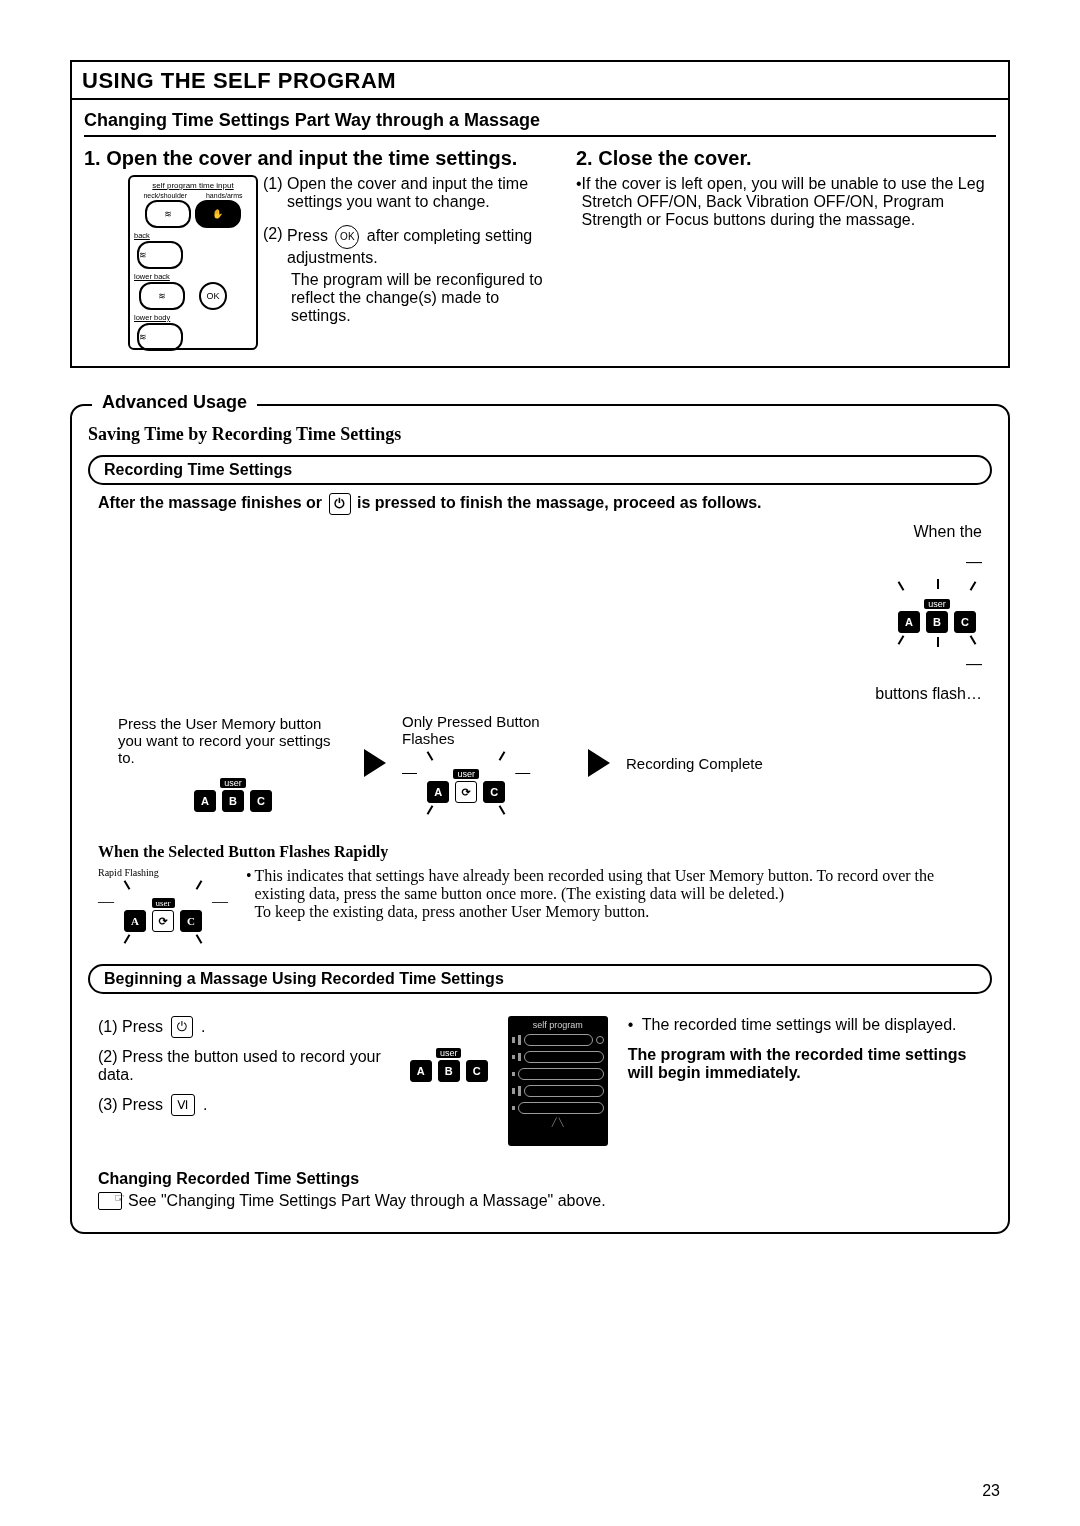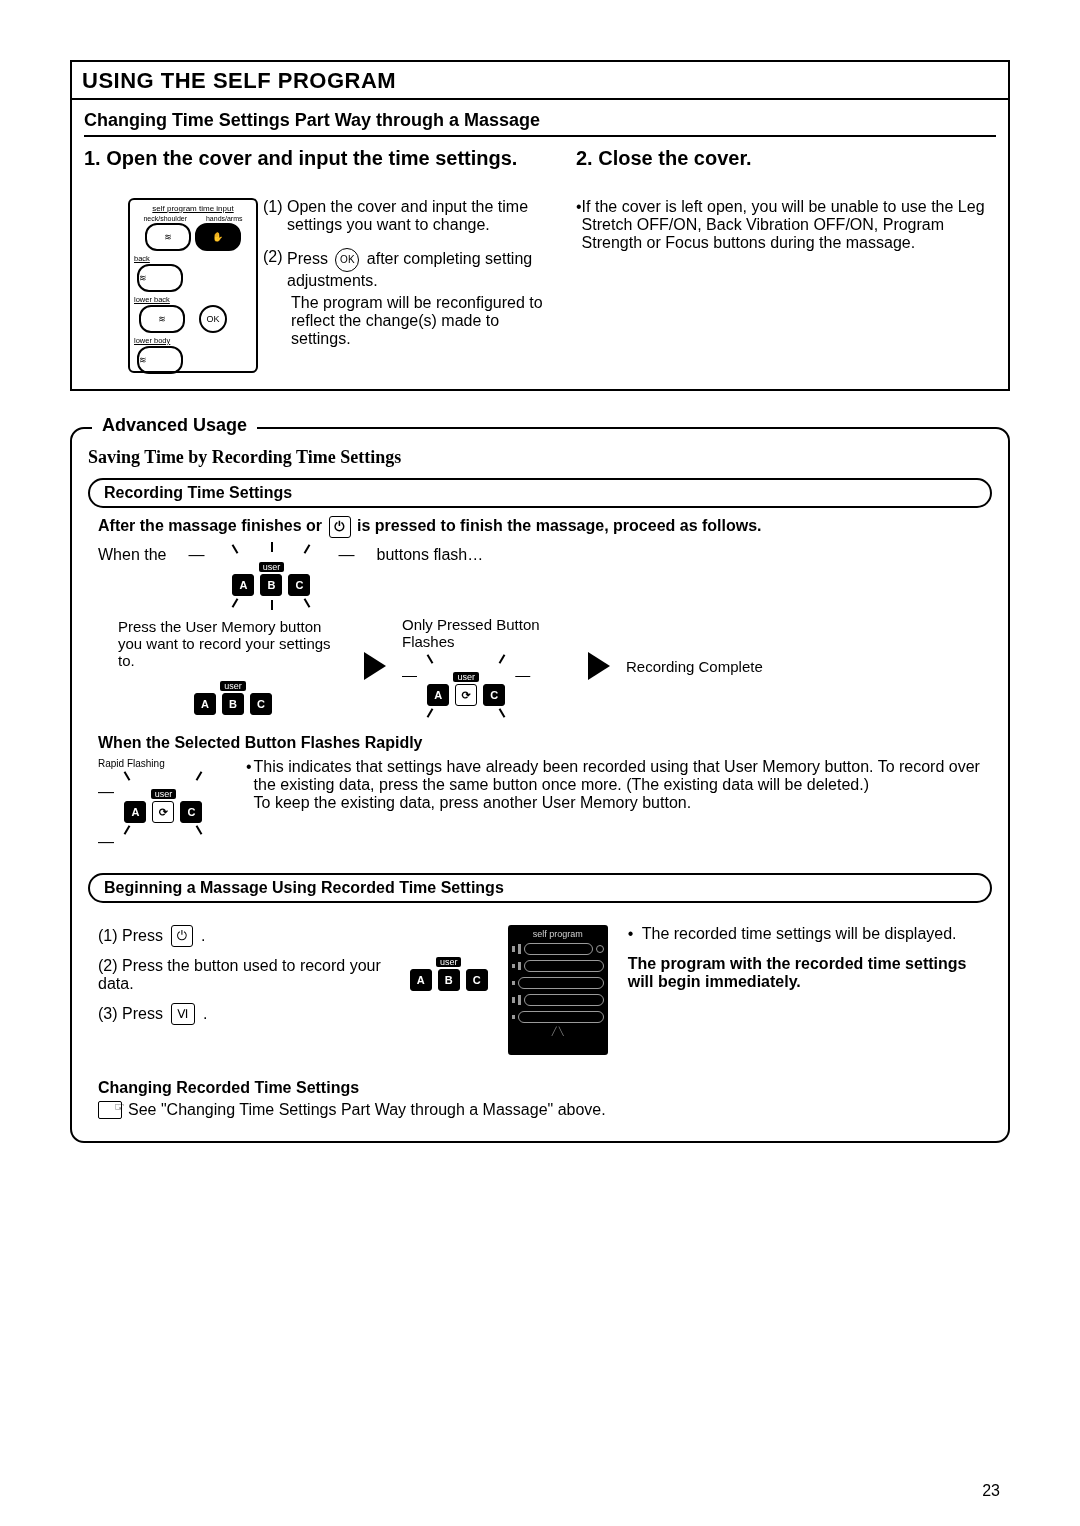--- a/index.html
+++ b/index.html
@@ -35,21 +35,21 @@
     padding: 4px 0 4px 0;
     margin-bottom: 10px;
   }
   .two-col {
     display: flex;
     gap: 30px;
   }
   .step-heading {
     font-size: 20px;
     font-weight: bold;
-    margin-bottom: 28px;
+    margin-bottom: 5px;
   }
   .step1 { flex: 1.1; }
   .step2 { flex: 1; }
 
   .step1-body {
     display: flex;
     gap: 5px;
     padding-left: 44px;
   }
   .remote-diagram {
@@ -153,21 +153,21 @@
     width:20px; height:20px;
     border:1.5px solid #000;
     border-radius:3px;
     font-size:13px;
     text-align:center;
     line-height:20px;
     vertical-align:middle;
     margin:0 2px;
   }
 
-  .flash-row { display:flex; align-items:flex-start; gap:22px; margin:8px 0 10px 0; }
+  .flash-row { display:flex; align-items:flex-end; gap:12px; margin:8px 0 10px 0;flex-direction:column; }
   .user-buttons {
     display:inline-flex;
     flex-direction:column;
     align-items:center;
   }
   .user-buttons .cap { font-size:9px; background:#000; color:#fff; padding:0 4px; border-radius:2px;}
   .abc { display:flex; gap:6px; margin-top:2px;}
   .abc .sq {
     width:20px; height:20px;
     border:1.5px solid #000;
@@ -183,21 +183,21 @@
 
   .record-row { display:flex; align-items:center; gap:16px; margin-top:6px; }
   .record-col { font-size:15px; }
   .arrow-play {
     width:0; height:0;
     border-top:14px solid transparent;
     border-bottom:14px solid transparent;
     border-left:22px solid #000;
   }
 
-  .rapid-section { margin-top:18px; }
+  .rapid-section { margin-top:30px;font-family:Liberation Serif, serif; }
   .rapid-heading { font-weight:bold; font-size:16px; margin-bottom:6px; }
   .rapid-flex { display:flex; gap:18px; }
   .rapid-left { width:130px; }
   .rapid-left .rflabel { font-size:10px; margin-bottom:4px; }
   .rapid-right { flex:1; font-size:16px; display:flex; }
   .rapid-right .dot { width:14px; }
 
   .begin-section { margin-top:22px; }
   .begin-flex { display:flex; gap:20px; }
   .begin-left { flex:1.1; font-size:16px; }

